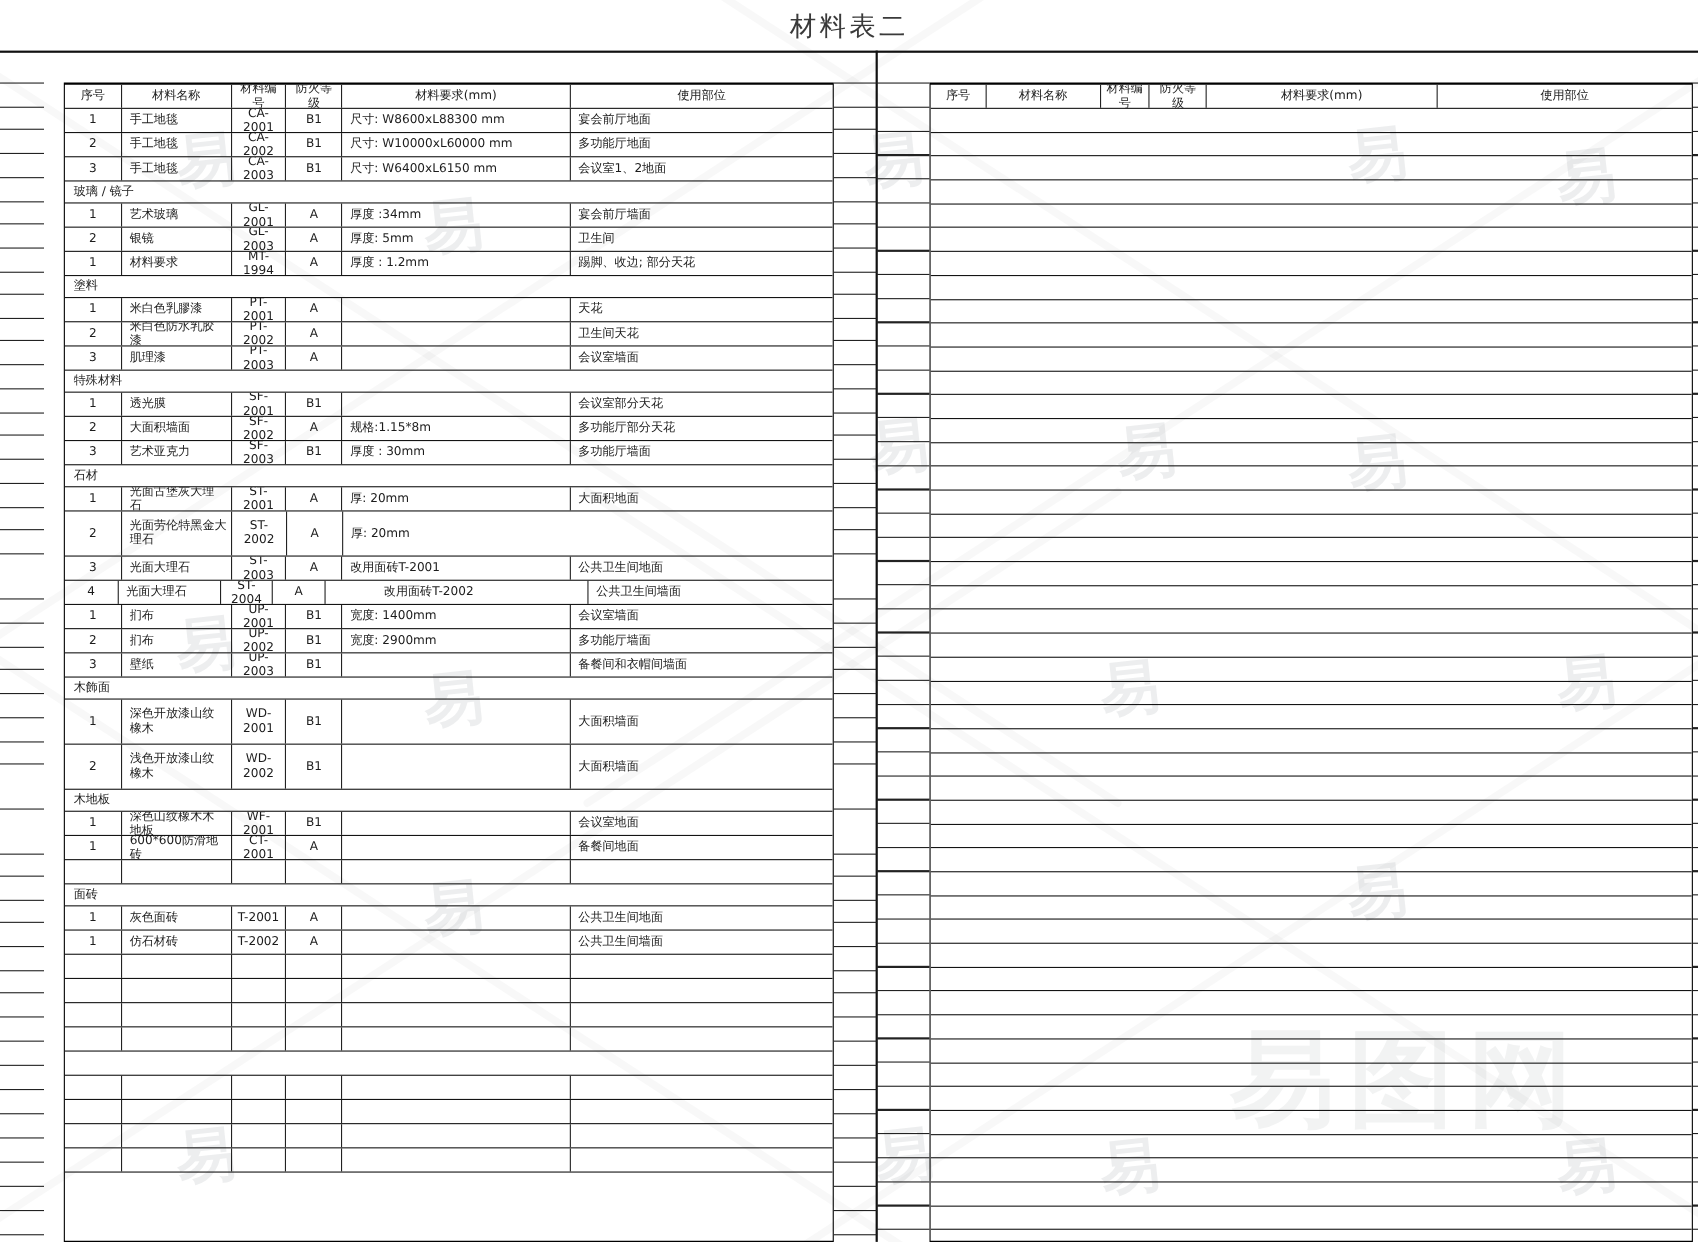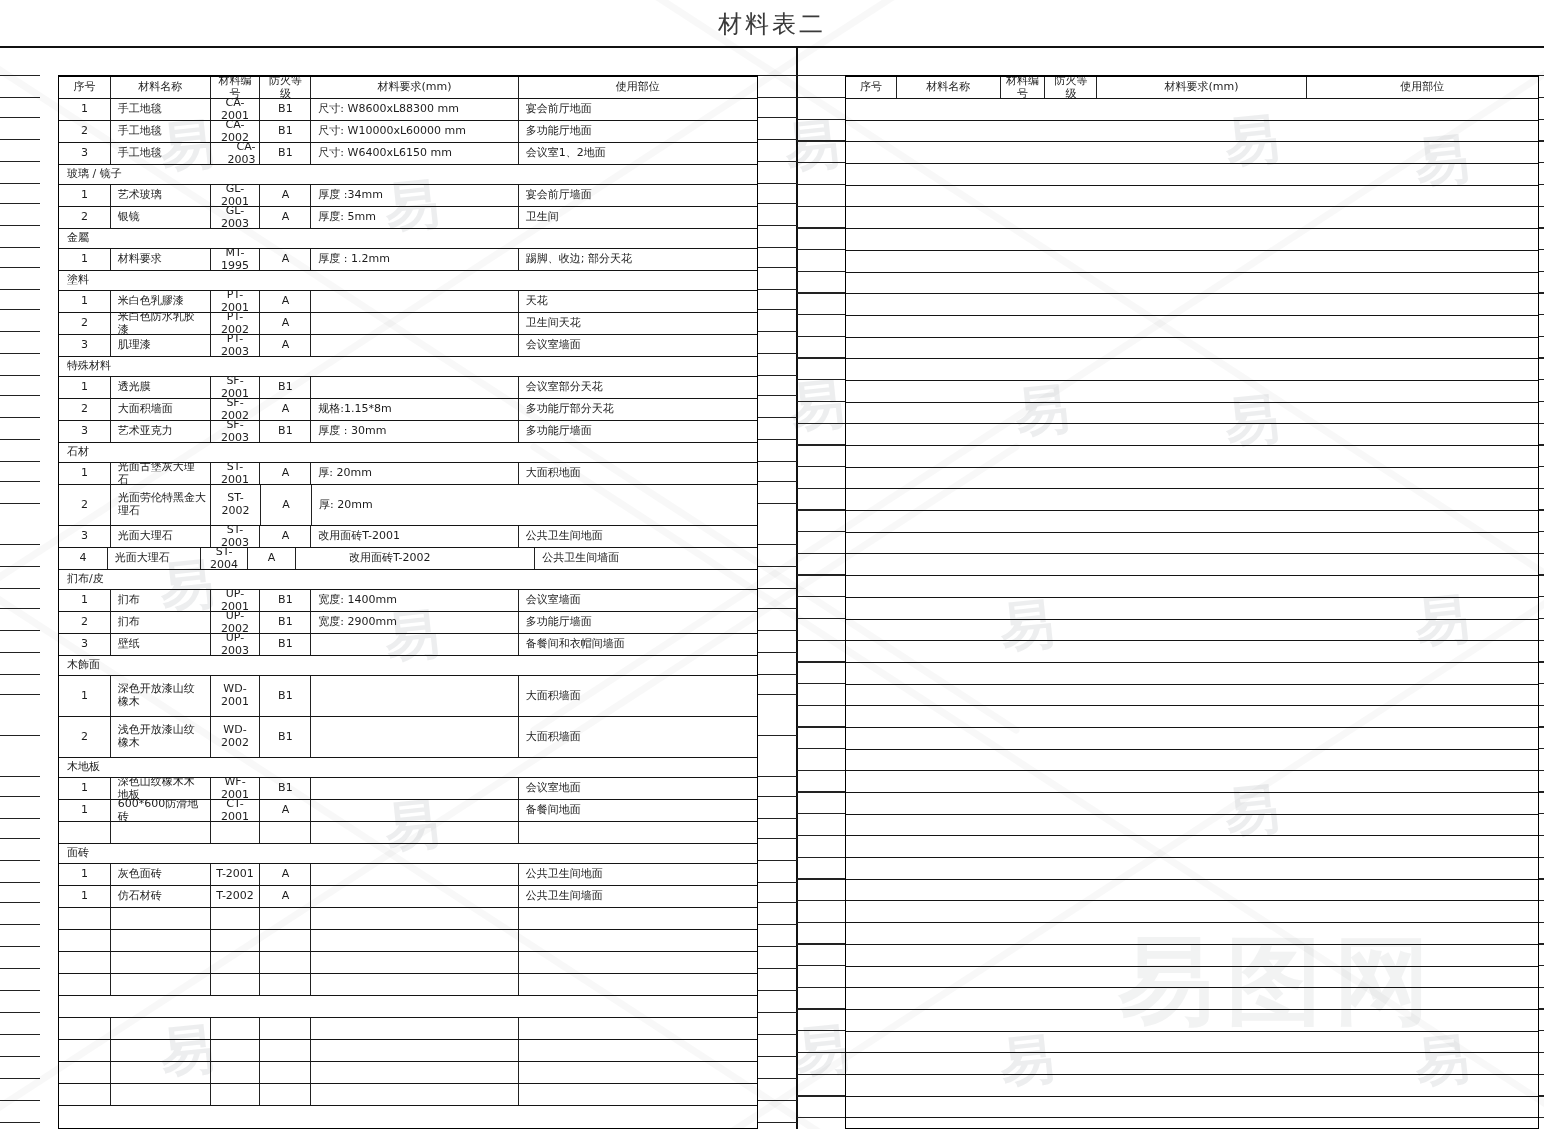--- a/index.html
+++ b/index.html
@@ -99,21 +99,21 @@
         <div class="tcell c-center" style="width: 52px;">2</div>
         <div class="tcell c-left" style="width: 100px;">手工地毯</div>
         <div class="tcell c-center" style="width: 50px;">CA-2002</div>
         <div class="tcell c-center" style="width: 51px;">B1</div>
         <div class="tcell c-left" style="width: 208px;">尺寸: W10000xL60000 mm</div>
         <div class="tcell c-left" style="width: 239px;">多功能厅地面</div>
       </div>
       <div class="trow" style="height: 22px;">
         <div class="tcell c-center" style="width: 52px;">3</div>
         <div class="tcell c-left" style="width: 100px;">手工地毯</div>
-        <div class="tcell c-center" style="width: 50px; text-align: right;">CA-2003</div>
+        <div class="tcell c-center" style="width: 50px;">CA-2003</div>
         <div class="tcell c-center" style="width: 51px;">B1</div>
         <div class="tcell c-left" style="width: 208px;">尺寸: W6400xL6150 mm</div>
         <div class="tcell c-left" style="width: 239px;">会议室1、2地面</div>
       </div>
       <div class="trow" style="height: 20px;">
         <div class="tcell sec-cell" style="width: 700px;">玻璃 / 镜子</div>
       </div>
       <div class="trow" style="height: 22px;">
         <div class="tcell c-center" style="width: 52px;">1</div>
         <div class="tcell c-left" style="width: 100px;">艺术玻璃</div>
@@ -123,27 +123,24 @@
         <div class="tcell c-left" style="width: 239px;">宴会前厅墙面</div>
       </div>
       <div class="trow" style="height: 22px;">
         <div class="tcell c-center" style="width: 52px;">2</div>
         <div class="tcell c-left" style="width: 100px;">银镜</div>
         <div class="tcell c-center" style="width: 50px;">GL-2003</div>
         <div class="tcell c-center" style="width: 51px;">A</div>
         <div class="tcell c-left" style="width: 208px;">厚度: 5mm</div>
         <div class="tcell c-left" style="width: 239px;">卫生间</div>
       </div>
-      <div class="trow" style="height: 20px;">
-        <div class="tcell sec-cell" style="width: 700px;">金屬</div>
-      </div>
       <div class="trow" style="height: 22px;">
         <div class="tcell c-center" style="width: 52px;">1</div>
         <div class="tcell c-left" style="width: 100px;">材料要求</div>
-        <div class="tcell c-center" style="width: 50px;">MT-1995</div>
+        <div class="tcell c-center" style="width: 50px;">MT-1994</div>
         <div class="tcell c-center" style="width: 51px;">A</div>
         <div class="tcell c-left" style="width: 208px;">厚度 : 1.2mm</div>
         <div class="tcell c-left" style="width: 239px;">踢脚、收边; 部分天花</div>
       </div>
       <div class="trow" style="height: 20px;">
         <div class="tcell sec-cell" style="width: 700px;">塗料</div>
       </div>
       <div class="trow" style="height: 22px;">
         <div class="tcell c-center" style="width: 52px;">1</div>
         <div class="tcell c-left" style="width: 100px;">米白色乳膠漆</div>
@@ -221,23 +218,20 @@
         <div class="tcell c-left" style="width: 208px;">改用面砖T-2001</div>
         <div class="tcell c-left" style="width: 239px;">公共卫生间地面</div>
       </div>
       <div class="trow" style="height: 22px;">
         <div class="tcell c-center" style="width: 52px;">4</div>
         <div class="tcell c-left" style="width: 100px;">光面大理石</div>
         <div class="tcell c-center" style="width: 50px;">ST-2004</div>
         <div class="tcell c-center" style="width: 51px;">A</div>
         <div class="tcell c-left" style="width: 208px; margin-left: 46px;">改用面砖T-2002</div>
         <div class="tcell c-left" style="width: 239px;">公共卫生间墙面</div>
-      </div>
-      <div class="trow" style="height: 20px;">
-        <div class="tcell sec-cell" style="width: 700px;">扪布/皮</div>
       </div>
       <div class="trow" style="height: 22px;">
         <div class="tcell c-center" style="width: 52px;">1</div>
         <div class="tcell c-left" style="width: 100px;">扪布</div>
         <div class="tcell c-center" style="width: 50px;">UP-2001</div>
         <div class="tcell c-center" style="width: 51px;">B1</div>
         <div class="tcell c-left" style="width: 208px;">宽度: 1400mm</div>
         <div class="tcell c-left" style="width: 239px;">会议室墙面</div>
       </div>
       <div class="trow" style="height: 22px;">

